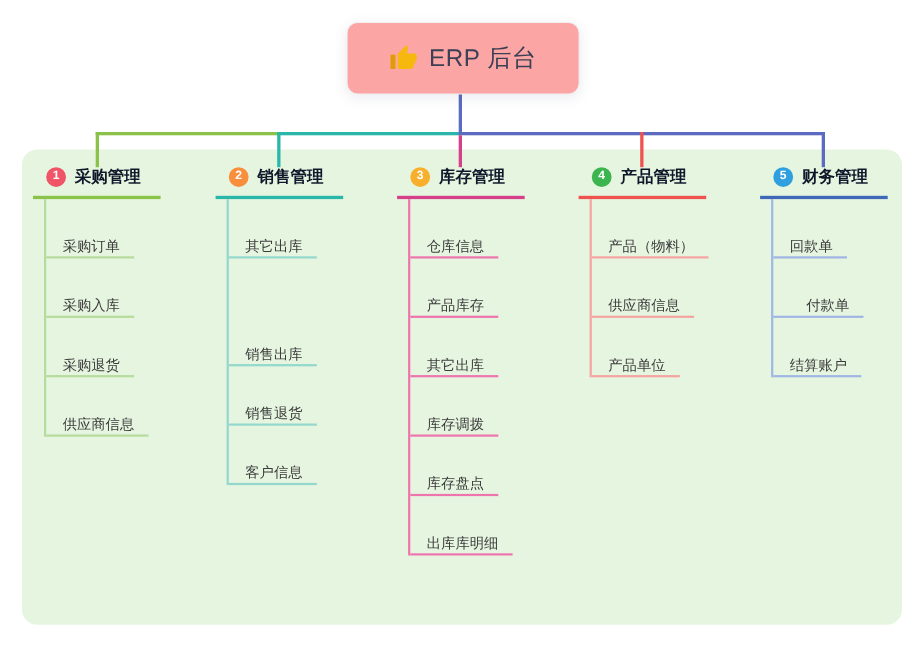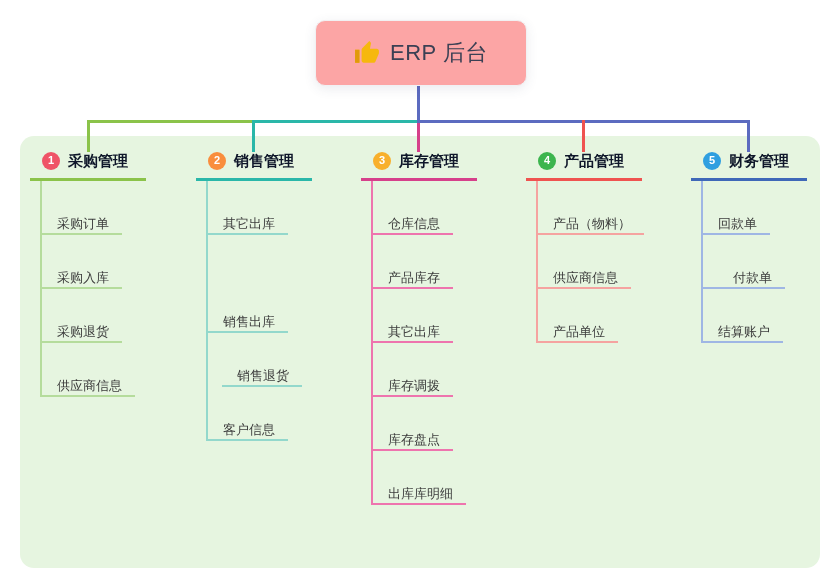--- a/index.html
+++ b/index.html
@@ -75,21 +75,21 @@
   </div>
 
   <div class="col col-2">
     <div class="branch-title" style="border-bottom-color: rgb(42, 183, 169);">
       <span class="badge" style="background-color: rgb(249, 142, 61);">2</span>
       <span class="branch-label">销售管理</span>
     </div>
     <div class="children" style="border-left-color: rgb(147, 216, 204);">
       <div class="child" style="border-bottom-color: rgb(147, 216, 204);">其它出库</div>
       <div class="child" style="border-bottom-color: rgb(147, 216, 204); margin-top: 44px;">销售出库</div>
-      <div class="child" style="border-bottom-color: rgb(147, 216, 204); margin-left: 14px;">销售退货</div>
+      <div class="child" style="border-bottom-color: rgb(147, 216, 204);">销售退货</div>
       <div class="child" style="border-bottom-color: rgb(147, 216, 204);">客户信息</div>
     </div>
   </div>
 
   <div class="col col-3">
     <div class="branch-title" style="border-bottom-color: rgb(214, 64, 139);">
       <span class="badge" style="background-color: rgb(248, 176, 44);">3</span>
       <span class="branch-label">库存管理</span>
     </div>
     <div class="children" style="border-left-color: rgb(238, 116, 174);">

